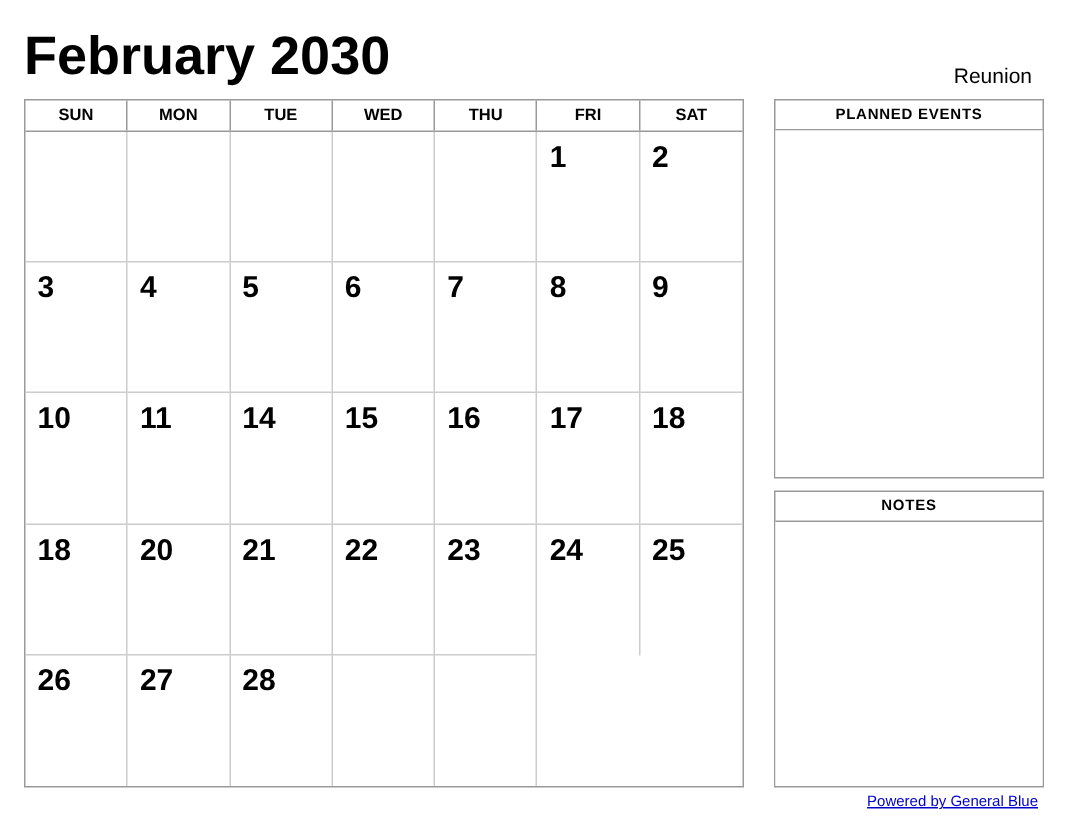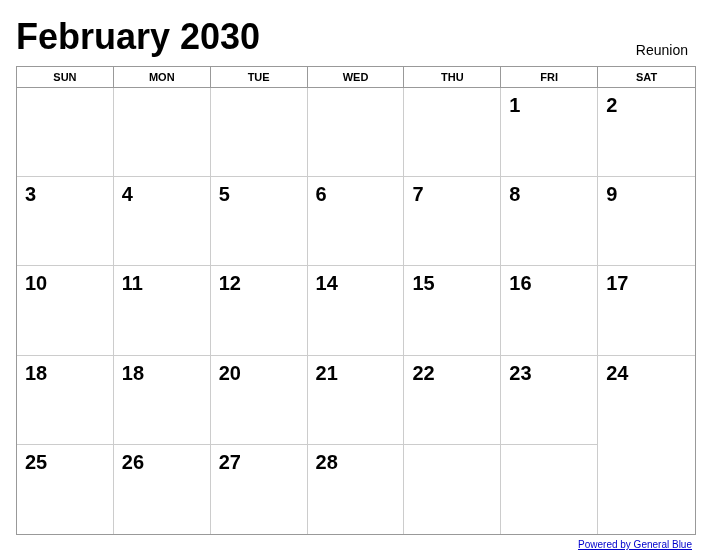--- a/index.html
+++ b/index.html
@@ -10,21 +10,21 @@
       justify-content: center;
       align-items: center;
       width: 712px;
       height: 550px;
       overflow: hidden;
     }
     .page {
       background: #fff;
       width: 712px;
       height: 550px;
-      padding: 16px 16px 0 16px;
+      padding: 16px 16px 10px 16px;
       display: flex;
       flex-direction: column;
     }
     .header-row {
       display: flex;
       justify-content: space-between;
       align-items: flex-end;
       margin-bottom: 8px;
     }
     .month-title {
@@ -160,39 +160,48 @@
           <div class="calendar-cell">2</div>
           <div class="calendar-cell">3</div>
           <div class="calendar-cell">4</div>
           <div class="calendar-cell">5</div>
           <div class="calendar-cell">6</div>
           <div class="calendar-cell">7</div>
           <div class="calendar-cell">8</div>
           <div class="calendar-cell">9</div>
           <div class="calendar-cell">10</div>
           <div class="calendar-cell">11</div>
-          <div class="calendar-cell">12</div>
           <div class="calendar-cell">14</div>
           <div class="calendar-cell">15</div>
           <div class="calendar-cell">16</div>
           <div class="calendar-cell">17</div>
           <div class="calendar-cell">18</div>
           <div class="calendar-cell">18</div>
           <div class="calendar-cell">20</div>
           <div class="calendar-cell">21</div>
           <div class="calendar-cell">22</div>
           <div class="calendar-cell">23</div>
           <div class="calendar-cell last-row-cell" style="border-bottom: none;">24</div>
           <div class="calendar-cell last-row-cell" style="border-bottom: none;">25</div>
           <div class="calendar-cell last-row-cell" style="border-bottom: none;">26</div>
           <div class="calendar-cell last-row-cell" style="border-bottom: none;">27</div>
           <div class="calendar-cell last-row-cell" style="border-bottom: none;">28</div>
           <div class="calendar-cell empty last-row-cell" style="border-bottom: none;"></div>
           <div class="calendar-cell empty last-row-cell" style="border-bottom: none;"></div>
         </div>
     </div>
 
+    <div class="sidebar">
+      <div class="sidebar-box planned-events-box">
+        <div class="sidebar-box-title">PLANNED EVENTS</div>
+        <div class="sidebar-box-content"></div>
+      </div>
+      <div class="sidebar-box notes-box">
+        <div class="sidebar-box-title">NOTES</div>
+        <div class="sidebar-box-content"></div>
+      </div>
+    </div>
   </div>
 
   <div class="footer">
     <a href="#">Powered by General Blue</a>
   </div>
 </div>
 
 </body></html>

